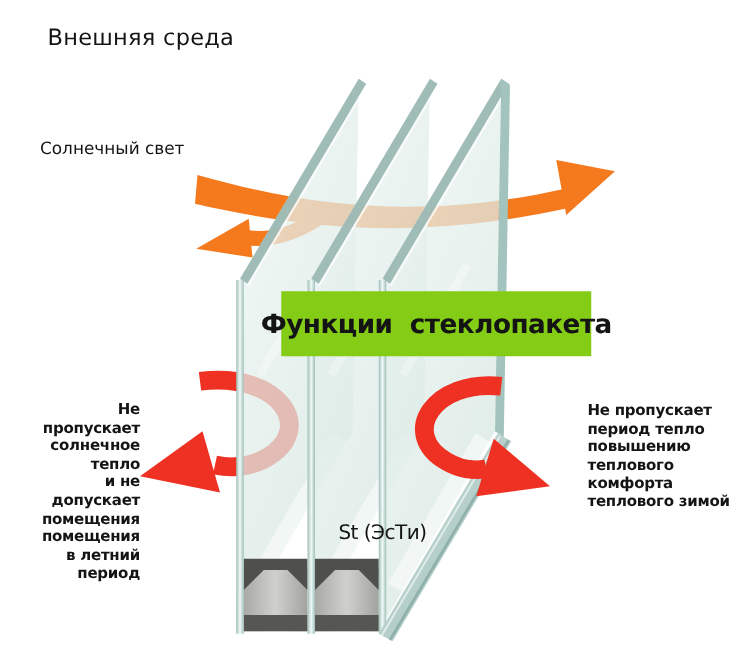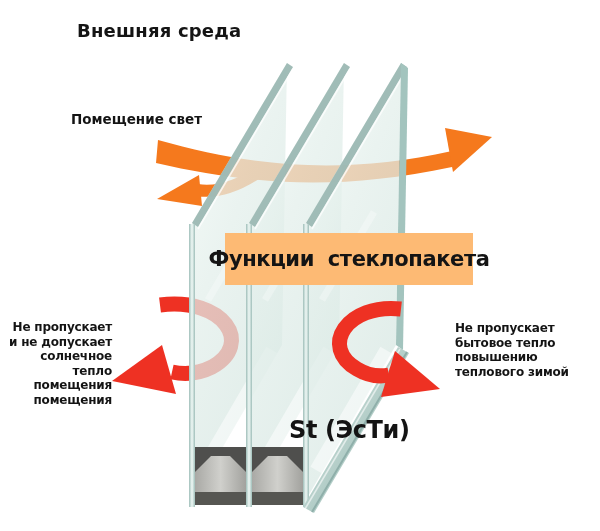--- a/index.html
+++ b/index.html
@@ -3,34 +3,34 @@
 <meta charset="utf-8">
 <style>
   html,body{margin:0;padding:0;background:#fff;}
   .stage{
     position:relative;width:600px;height:531px;overflow:hidden;
     background:var(--background,#fff);
     font-family:"DejaVu Sans","Liberation Sans",sans-serif;
     color:var(--text,#141414);
   }
   .stage svg{position:absolute;left:0;top:0;}
-  .lbl{position:absolute;font-weight:bold;white-space:nowrap;margin-left:39px;}
+  .lbl{position:absolute;font-weight:normal;white-space:nowrap;}
   .outside{left:38px;top:20px;font-size:18px;letter-spacing:.2px;}
   .inside{left:444px;top:20px;font-size:18px;letter-spacing:.2px;}
   .sunlight{left:32px;top:111px;font-size:13.5px;}
   .banner{
     position:absolute;left:225px;top:233px;width:248px;height:52px;
-    background:#fdba74;display:flex;align-items:center;justify-content:center;
+    background:#84cc16;display:flex;align-items:center;justify-content:center;
   }
   .banner span{font-weight:bold;font-size:21px;letter-spacing:-.4px;white-space:pre;}
   .note{position:absolute;font-weight:bold;font-size:12px;line-height:14.6px;letter-spacing:-.2px;}
-  .note span{display:block;}
+  .note span{display:block;margin-left:15px;}
   .left-note{left:2px;top:320px;width:110px;text-align:right;}
   .right-note{left:455px;top:321px;width:138px;text-align:left;}
-  .glass-type{left:250px;top:416px;width:112px;text-align:center;font-size:24px;letter-spacing:-.4px;}
+  .glass-type{left:250px;top:416px;width:112px;text-align:center;font-size:16px;letter-spacing:-.4px;}
 </style>
 </head>
 <body>
 
 <div class="stage">
 
   <svg width="600" height="531" viewBox="0 0 600 531">
     <defs>
       <linearGradient id="faceG" x1="0" y1="0" x2="0.55" y2="1">
         <stop offset="0" stop-color="#f4fbf8"></stop>
@@ -116,35 +116,37 @@
       <line x1="400" y1="349" x2="305" y2="509" stroke="#ffffff" stroke-width="1.5" stroke-opacity="0.6"></line>
     </g>
 
     <g>
       <path d="M401,309 C347,303 319,347 357,369 C367,375 379,377 389,375" fill="none" stroke="var(--heat-arrow)" stroke-width="15"></path>
       <polygon points="395,351 381,397 440,389" fill="var(--heat-arrow)"></polygon>
     </g>
   </svg>
 
   <div class="lbl outside">Внешняя среда</div>
-  <div class="lbl sunlight">Помещение свет</div>
+  <div class="lbl sunlight">Солнечный свет</div>
 
   <div class="banner">
     <span>Функции  стеклопакета</span>
   </div>
 
   <div class="note left-note">
     <span>Не пропускает</span>
+    <span>солнечное тепло</span>
     <span>и не допускает</span>
-    <span>солнечное тепло</span>
     <span>помещения</span>
     <span>помещения</span>
+    <span>в летний период</span>
   </div>
 
   <div class="note right-note">
     <span>Не пропускает</span>
-    <span>бытовое тепло</span>
+    <span>период тепло</span>
     <span>повышению</span>
+    <span>теплового комфорта</span>
     <span>теплового зимой</span>
   </div>
 
   <div class="lbl glass-type">St (ЭсТи)</div>
 </div>
 
 </body></html>

